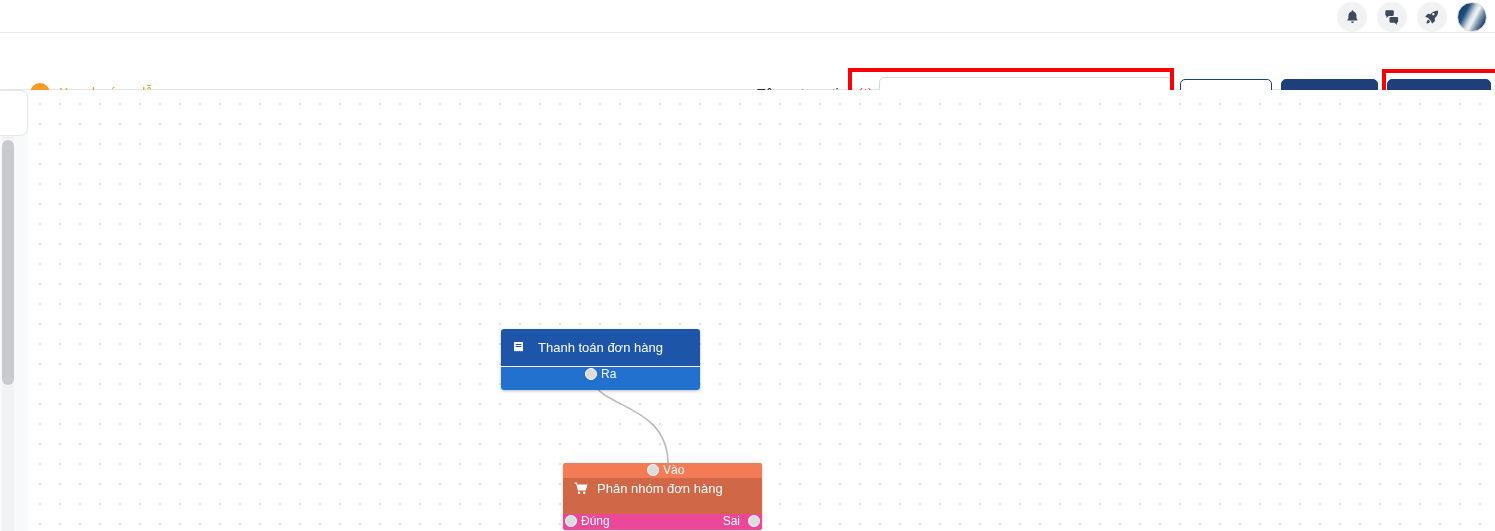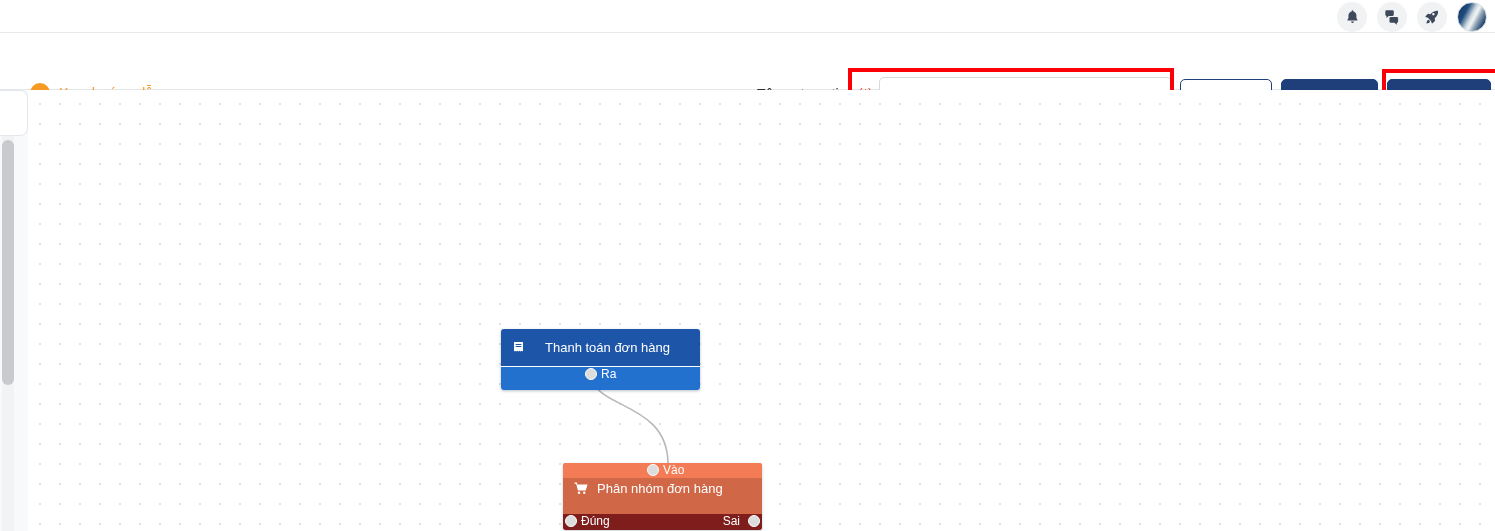--- a/index.html
+++ b/index.html
@@ -134,21 +134,21 @@
 
   
   .node { position: absolute; border-radius: 3px; }
 
   .node-blue {
     left: 473px; top: 239px; width: 199px;
     box-shadow: 0 1px 3px rgba(20,40,80,0.30);
   }
   .node-blue .node-head {
     height: 37px; background: #1d55a8;
-    display: flex; align-items: center; gap: 20px;
+    display: flex; align-items: center; gap: 13px;
     padding: 0 0 0 11px;
     border-radius: 3px 3px 0 0;
   }
   .node-blue .node-title { color: #ffffff; font-size: 13px; white-space: nowrap; }
   .node-blue .node-port-bar {
     height: 24px; background: #2271cf;
     border-top: 1px solid #ffffff;
     border-radius: 0 0 3px 3px;
     position: relative;
   }
@@ -162,21 +162,21 @@
     height: 15px; background: #f37b55;
     border-radius: 3px 3px 0 0; position: relative;
   }
   .node-orange .node-body {
     height: 36px; background: #d06747;
     display: flex; align-items: center; gap: 9px;
     padding: 0 0 16px 11px;
   }
   .node-orange .node-title { color: #ffffff; font-size: 13px; white-space: nowrap; }
   .node-orange .port-bar-bottom {
-    height: 16px; background: #7f1d1d;
+    height: 16px; background: #ec4899;
     border-radius: 0 0 3px 3px; position: relative;
   }
 
   .port-dot {
     position: absolute; width: 12px; height: 12px; border-radius: 50%;
     background: #dcdcdc; border: 1px solid #ffffff;
   }
   .port-label {
     position: absolute; color: #ffffff; font-size: 12px; white-space: nowrap;
   }

